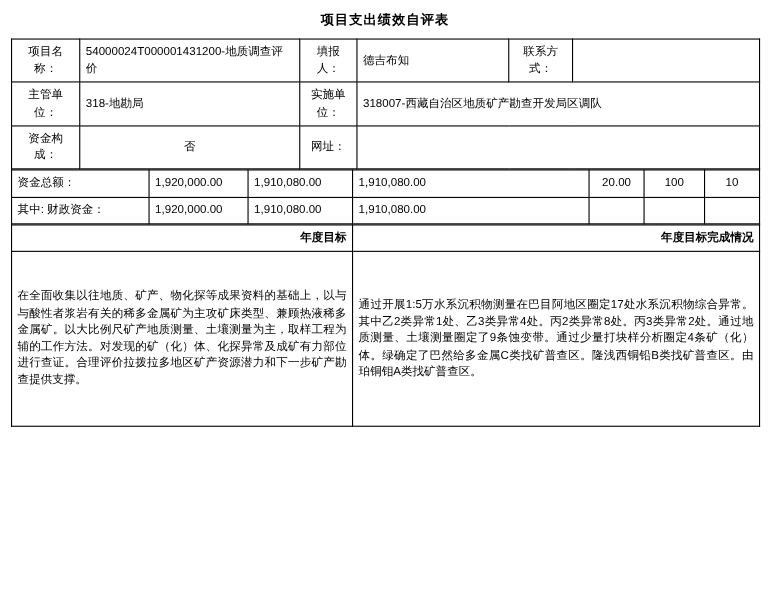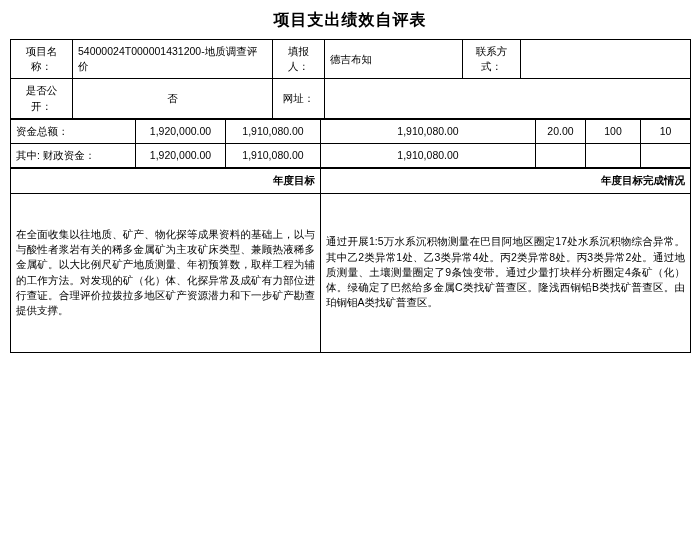--- a/index.html
+++ b/index.html
@@ -16,21 +16,21 @@
   }
   .page {
     width: 700px;
     height: 537px;
     box-sizing: border-box;
     padding: 8px 10px 0 10px;
     position: relative;
   }
   .doc-title {
     text-align: center;
-    font-size: 16px;
+    font-size: 12px;
     font-weight: bold;
     letter-spacing: 1px;
     margin: 2px 0 8px 0;
   }
   table.main {
     border-collapse: collapse;
     width: 680px;
     table-layout: fixed;
   }
   table.main td, table.main th {
@@ -53,21 +53,21 @@
   .ctr {
     text-align: center;
   }
   .hdr {
     text-align: center;
     font-weight: bold;
     font-size: 11px;
     padding: 7px 4px;
   }
   .money {
-    text-align: center;
+    text-align: left;
     padding-right: 8px;
   }
   .goal-head {
     text-align: right;
     font-weight: bold;
     font-size: 11px;
     padding: 6px 4px;
   }
   .goal-body {
     font-size: 10.5px;
@@ -101,21 +101,27 @@
     <tbody>
       <tr>
         <td class="lbl">项目名称：</td>
         <td class="val">54000024T000001431200-地质调查评价</td>
         <td class="lbl">填报人：</td>
         <td class="val">德吉布知</td>
         <td class="lbl">联系方式：</td>
         <td class="val"></td>
       </tr>
       <tr>
-        <td class="lbl">是否公开：</td>
+        <td class="lbl">主管单位：</td>
+        <td class="val">318-地勘局</td>
+        <td class="lbl">实施单位：</td>
+        <td class="val" colspan="3">318007-西藏自治区地质矿产勘查开发局区调队</td>
+      </tr>
+      <tr>
+        <td class="lbl">资金构成：</td>
         <td class="val ctr">否</td>
         <td class="lbl">网址：</td>
         <td class="val" colspan="3"></td>
       </tr>
     </tbody>
   </table>
 
   <table class="main">
     <colgroup>
       <col style="width:125px">
@@ -152,19 +158,19 @@
     <colgroup>
       <col style="width:310px">
       <col style="width:370px">
     </colgroup>
     <tbody>
       <tr>
         <td class="goal-head">年度目标</td>
         <td class="goal-head">年度目标完成情况</td>
       </tr>
       <tr>
-        <td class="goal-body">在全面收集以往地质、矿产、物化探等成果资料的基础上，以与与酸性者浆岩有关的稀多金属矿为主攻矿床类型、兼顾热液稀多金属矿。以大比例尺矿产地质测量、年初预算数，取样工程为辅的工作方法。对发现的矿（化）体、化探异常及成矿有力部位进行查证。合理评价拉拨拉多地区矿产资源潜力和下一步矿产勘查提供支撑。</td>
+        <td class="goal-body">在全面收集以往地质、矿产、物化探等成果资料的基础上，以与与酸性者浆岩有关的稀多金属矿为主攻矿床类型、兼顾热液稀多金属矿。以大比例尺矿产地质测量、土壤测量为主，取样工程为辅的工作方法。对发现的矿（化）体、化探异常及成矿有力部位进行查证。合理评价拉拨拉多地区矿产资源潜力和下一步矿产勘查提供支撑。</td>
         <td class="goal-body">通过开展1:5万水系沉积物测量在巴目阿地区圈定17处水系沉积物综合异常。其中乙2类异常1处、乙3类异常4处。丙2类异常8处。丙3类异常2处。通过地质测量、土壤测量圈定了9条蚀变带。通过少量打块样分析圈定4条矿（化）体。绿确定了巴然给多金属C类找矿普查区。隆浅西铜铅B类找矿普查区。由珀铜钼A类找矿普查区。</td>
       </tr>
     </tbody>
   </table>
 
 </div>
 
 </body></html>

